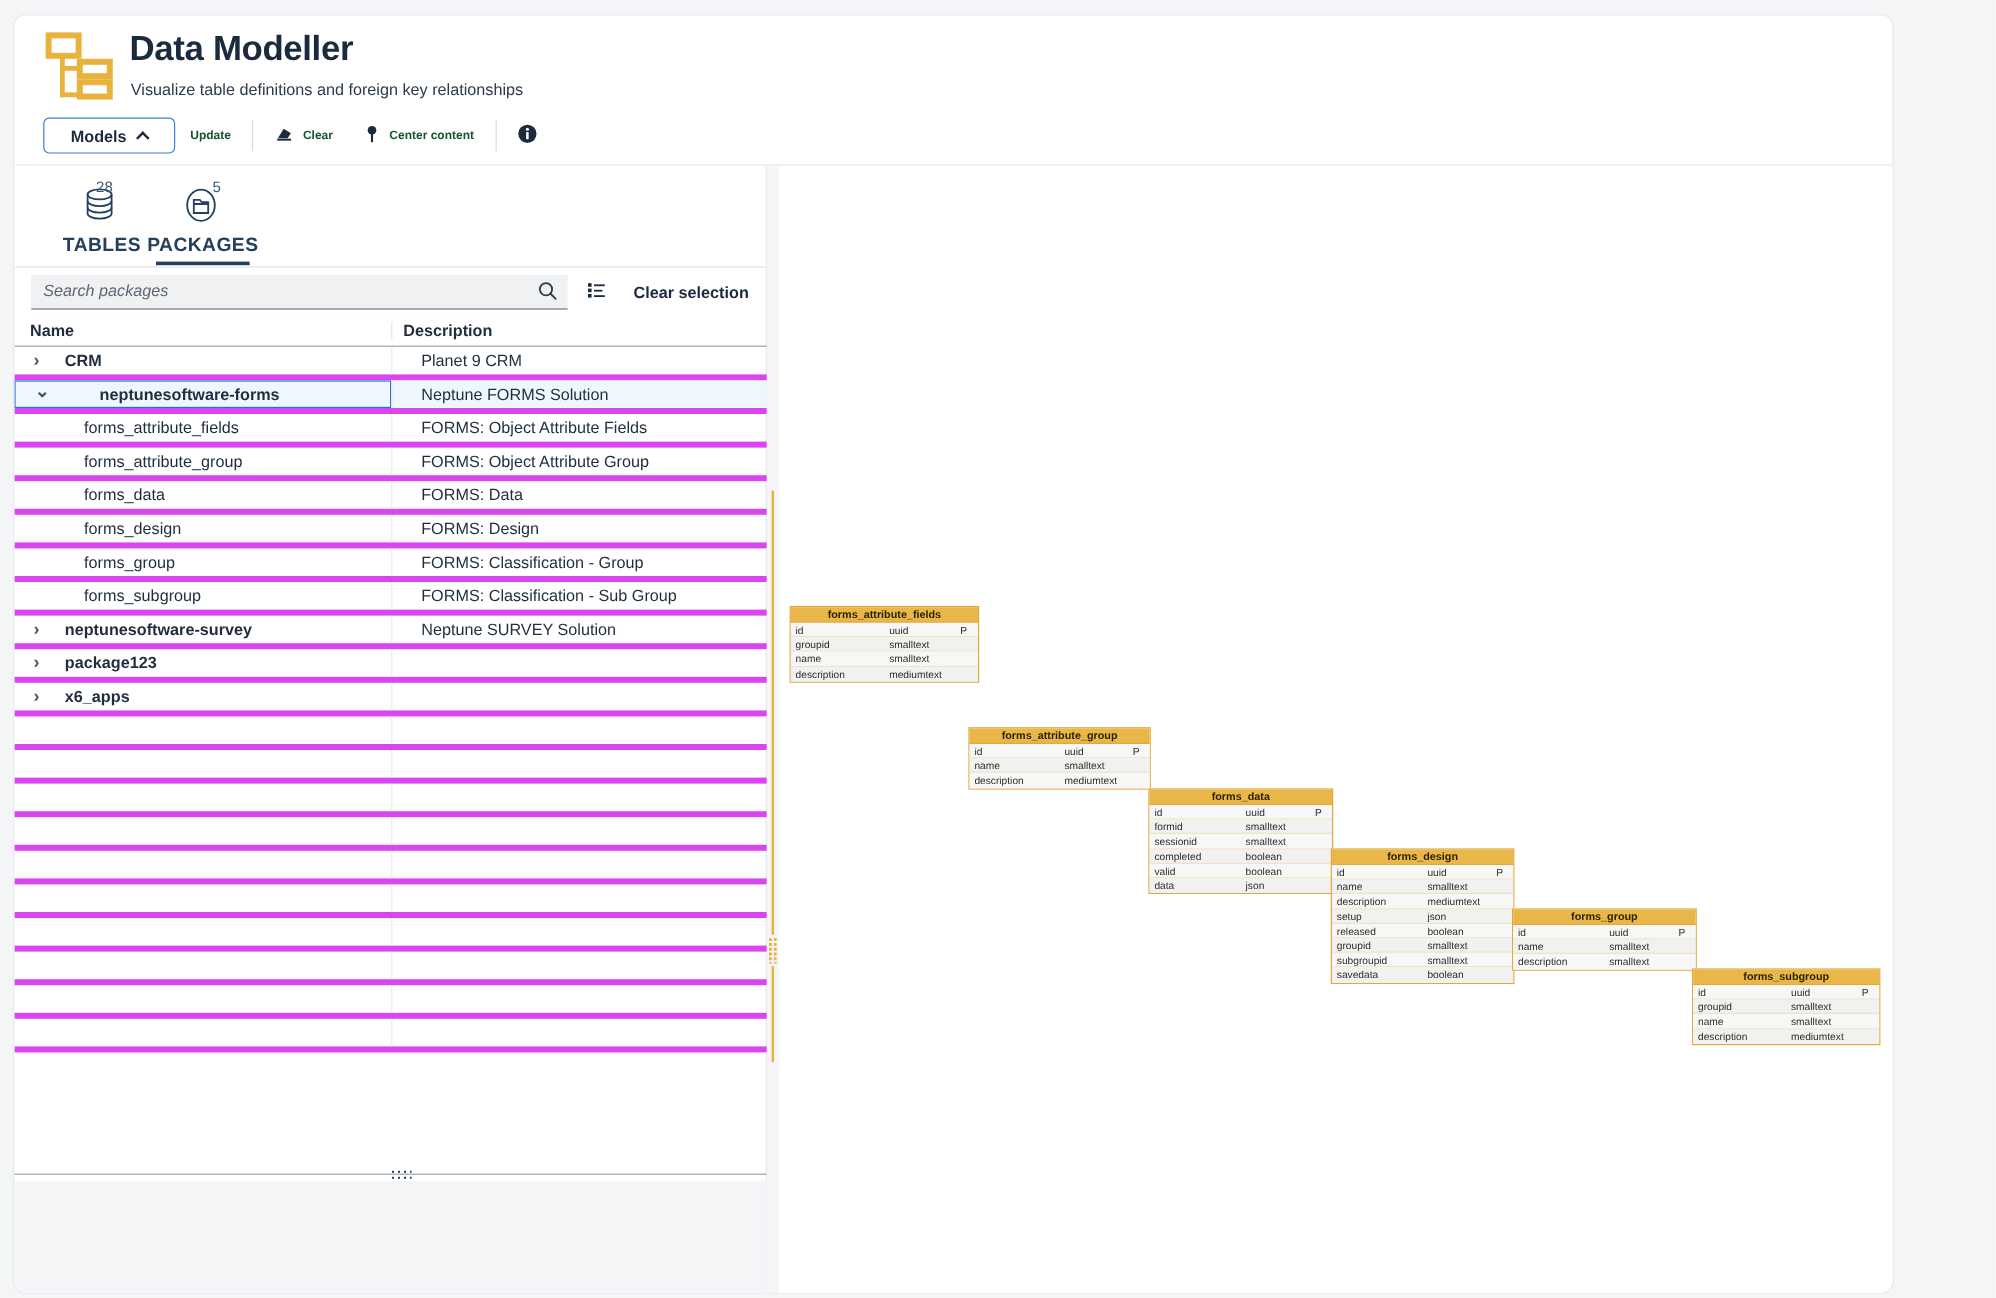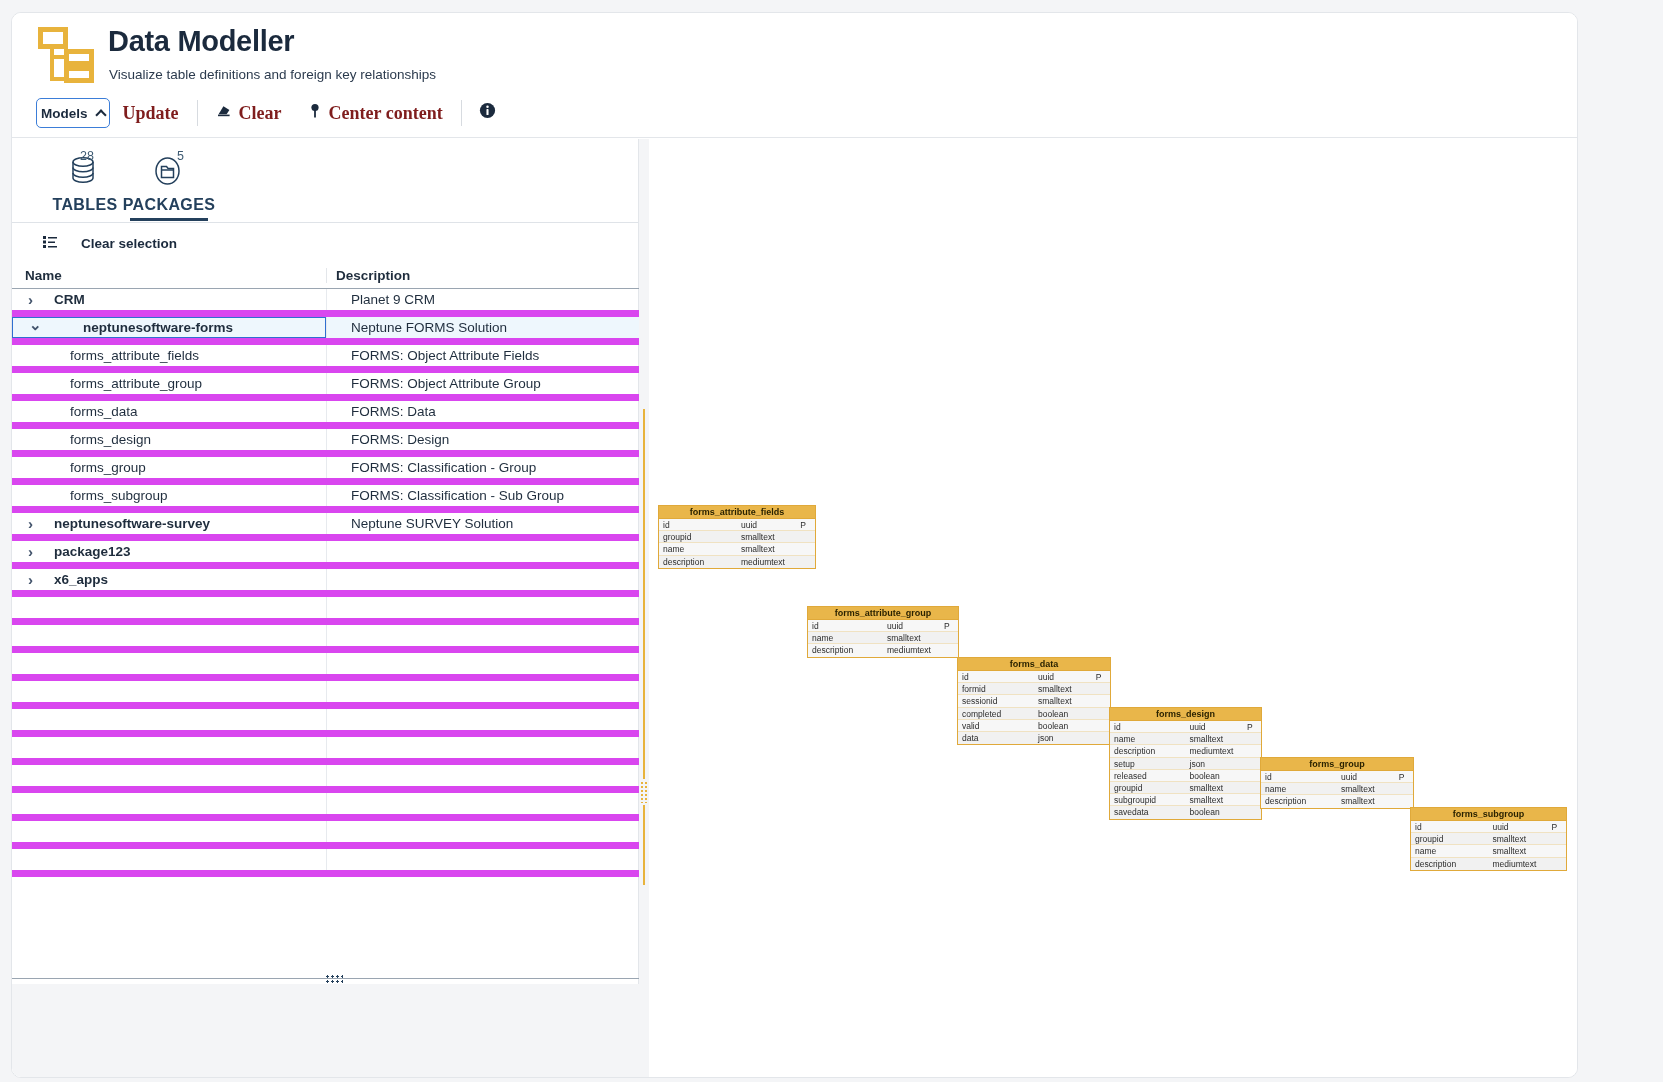--- a/index.html
+++ b/index.html
@@ -51,36 +51,36 @@
     position: absolute; left: 97px; top: 54px;
     font-size: 13.5px; color: #2b3a4d;
   }
 
   #toolbar {
     position: absolute; left: 24px; top: 80px;
     height: 40px; display: flex; align-items: center;
   }
   #models-btn {
     display: flex; align-items: center; gap: 9px;
-    height: 30px; padding: 0 4px;
+    height: 30px; padding: 0 22px;
     border: 1px solid #3b7dd8;
     border-radius: 5px;
     background: #ffffff;
     color: #1b2a3d;
     font-size: 13.5px; font-weight: 600;
     cursor: pointer;
     white-space: nowrap;
     justify-content: flex-end;
   }
   .tb-btn {
     display: flex; align-items: center; gap: 7px;
     height: 30px; padding: 0 13px;
     background: transparent; border: 0;
-    color: #7f1d1d; font-size: 18px; font-weight: 600;
-    font-family: Liberation Serif, serif;
+    color: #14532d; font-size: 10px; font-weight: 600;
+    font-family: Liberation Sans, sans-serif;
     cursor: pointer; white-space: nowrap;
   }
   .tb-sep {
     width: 1px; height: 26px; background: #d7dbe0;
     margin: 0 5px;
   }
   .chev-up {
     display: inline-block; width: 8px; height: 8px;
     border-left: 2px solid #1b2a3d;
     border-top: 2px solid #1b2a3d;
@@ -154,21 +154,21 @@
   
   #grid { position: absolute; left: 0; top: 124px; width: 627px; }
   #grid-head {
     display: flex; height: 26px; align-items: center;
     border-bottom: 1px solid #9aa5b1;
   }
   #grid-head .col-name { width: 314px; padding-left: 13px; font-size: 13.5px; font-weight: bold; }
   #grid-head .col-desc { flex: 1; padding-left: 9px; font-size: 13.5px; font-weight: bold; border-left: 1px solid #e3e6ea;}
   .grow {
     display: flex; height: 28px; align-items: center;
-    border-bottom: 7px solid #d946ef;
+    border-bottom: 5px solid #d946ef;
     justify-content: space-between;
   }
   .grow .c-name {
     width: 314px; height: 100%;
     display: flex; align-items: center;
     padding-left: 13px;
     font-size: 13.5px;
   }
   .grow .c-desc {
     flex: 1; height: 100%;
@@ -356,20 +356,29 @@
             <path d="M8.5 13.5 h5 l1.6 2 h5.4 v9 h-12 z" fill="none" stroke="#24405c" stroke-width="1.5"></path>
             <path d="M8.5 17 h12" fill="none" stroke="#24405c" stroke-width="1.5"></path>
           </svg>
           <span class="tab-count" style="right:1px;">5</span>
         </div>
         <div class="tab-label">PACKAGES</div>
       </div>
     </div>
 
     <div id="search-row">
+      <div id="search-box">
+        <input id="search-input" type="text" placeholder="Search packages" style="">
+        <span id="search-icon-wrap">
+          <svg width="17" height="17" viewBox="0 0 17 17">
+            <circle cx="7" cy="7" r="5.1" fill="none" stroke="#2b3a4d" stroke-width="1.5"></circle>
+            <line x1="10.8" y1="10.8" x2="15.5" y2="15.5" stroke="#2b3a4d" stroke-width="1.5"></line>
+          </svg>
+        </span>
+      </div>
       <div id="clear-selection">
         <span>
           <svg width="16" height="16" viewBox="0 0 16 16">
             <rect x="1" y="2" width="3" height="3" fill="#1b2a3d"></rect>
             <rect x="1" y="6.5" width="3" height="3" fill="#1b2a3d"></rect>
             <rect x="1" y="11" width="3" height="3" fill="#1b2a3d"></rect>
             <rect x="6" y="3" width="9" height="1.5" fill="#1b2a3d"></rect>
             <rect x="6" y="7.5" width="7" height="1.5" fill="#1b2a3d"></rect>
             <rect x="6" y="12" width="9" height="1.5" fill="#1b2a3d"></rect>
           </svg>

